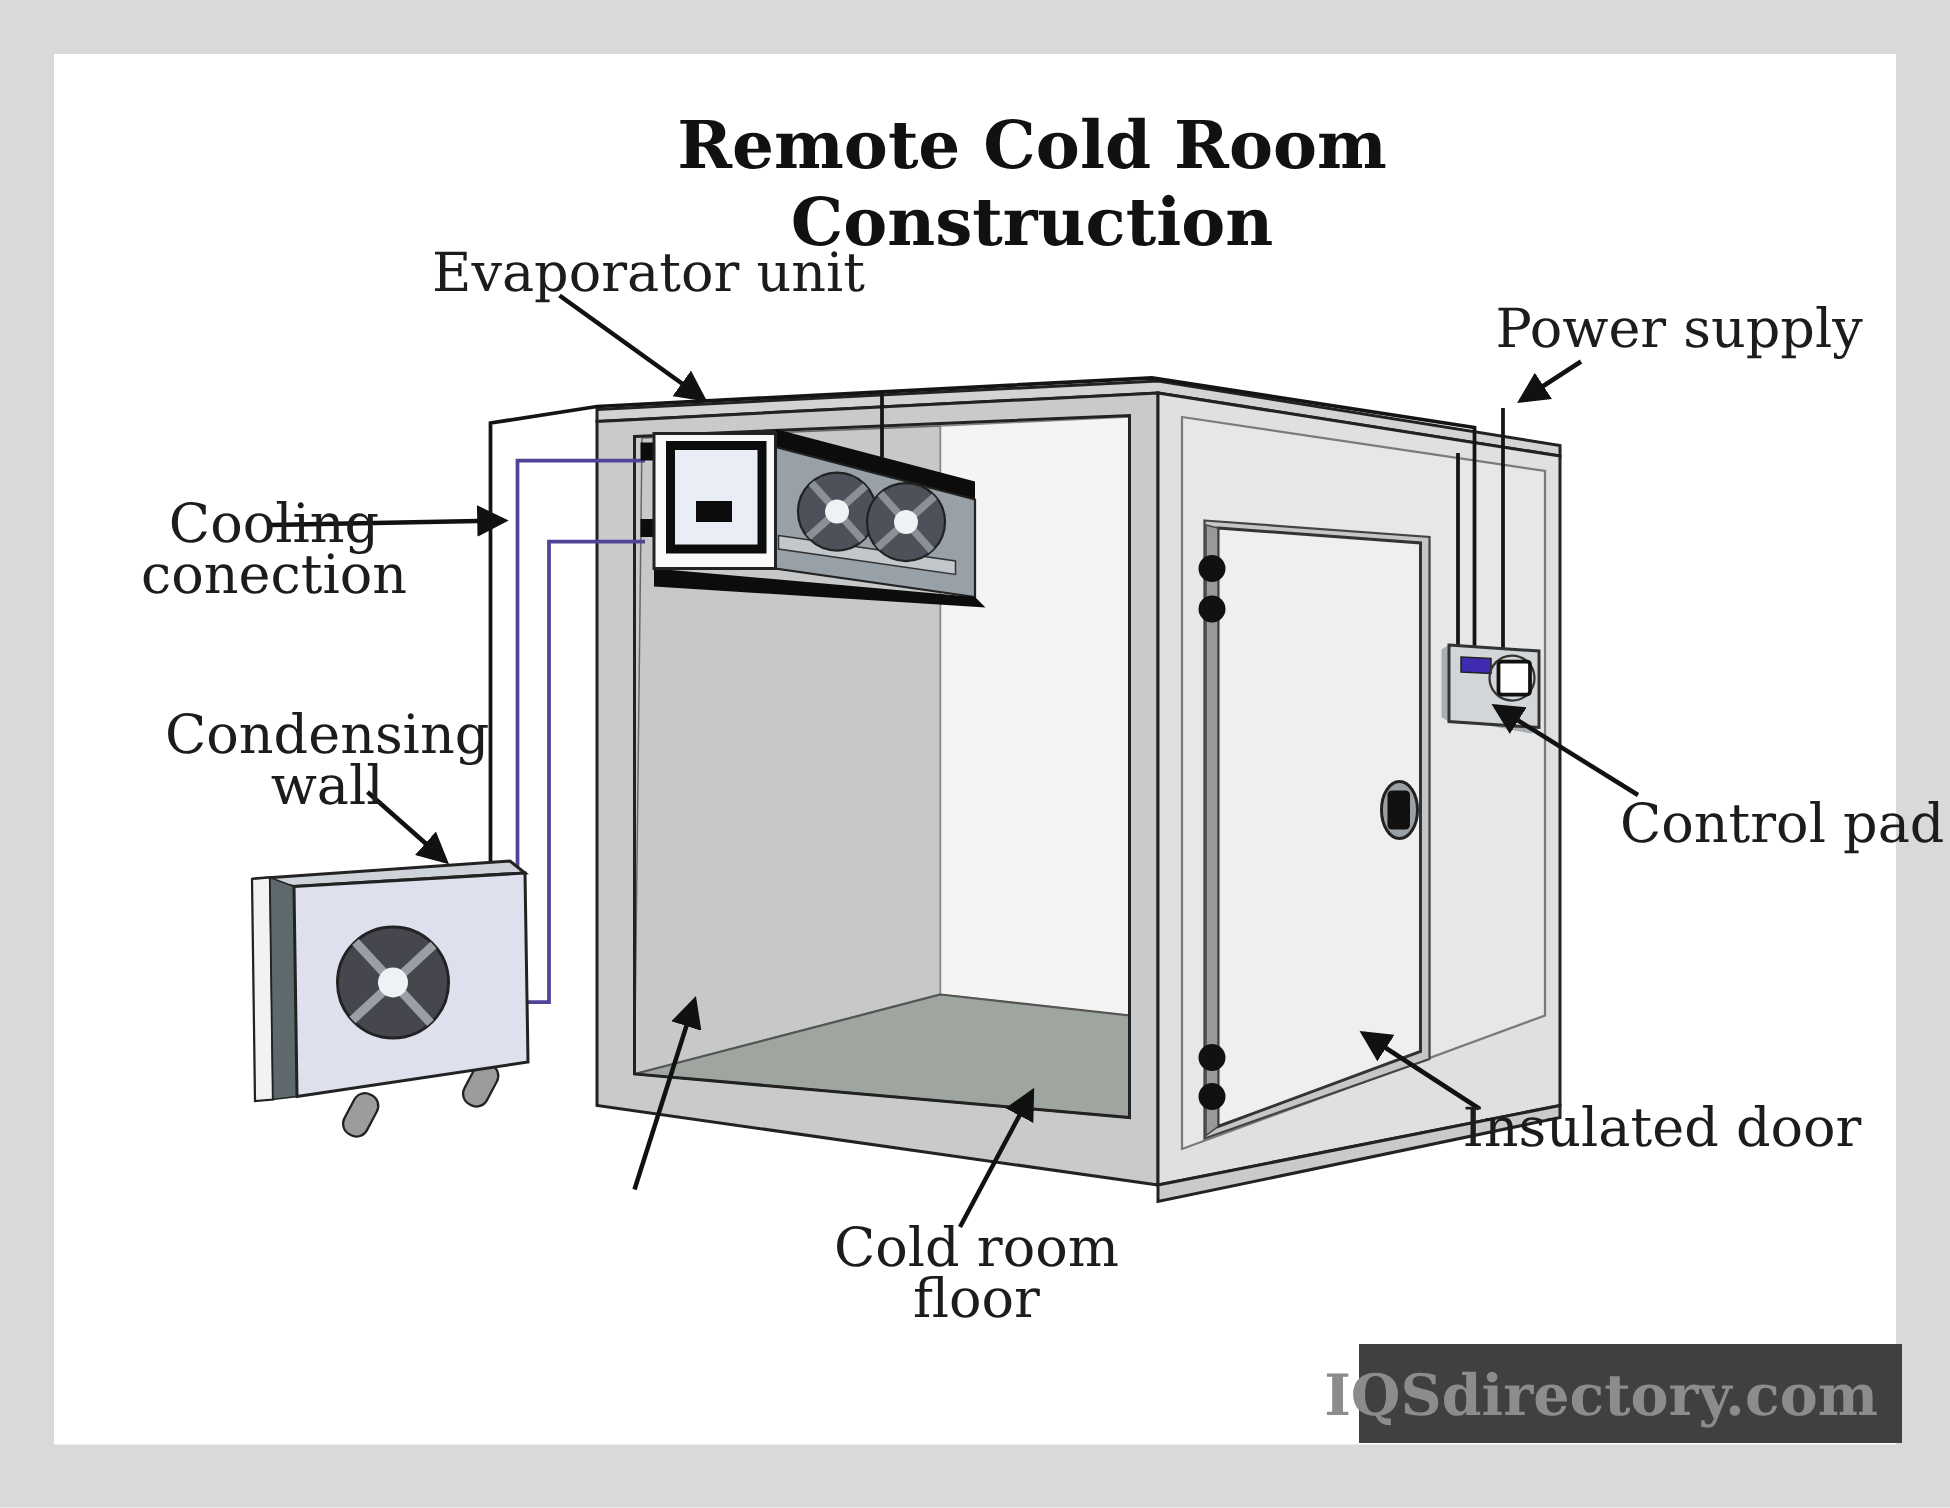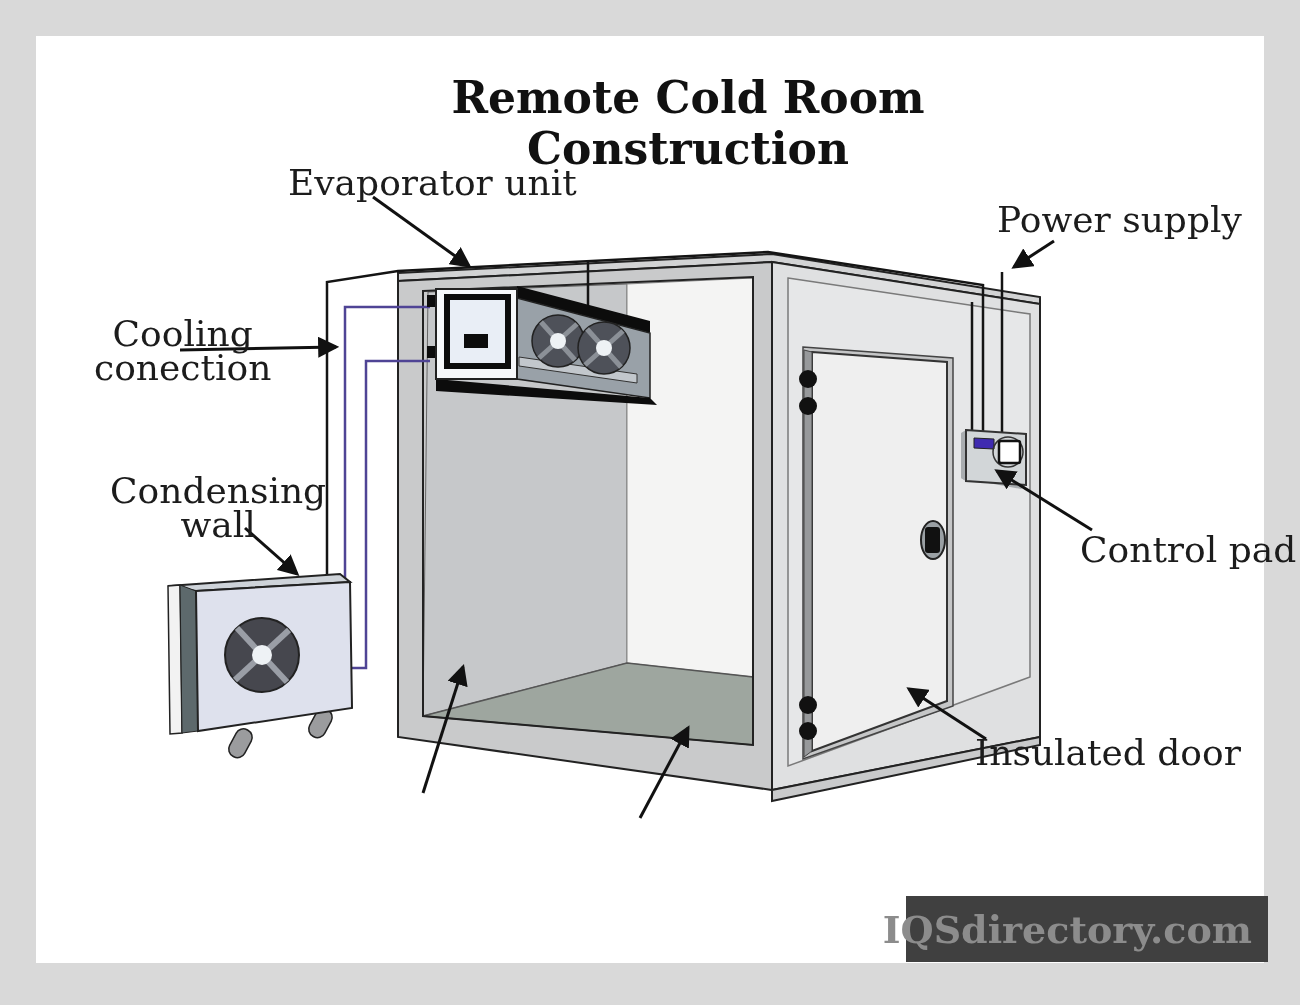--- a/index.html
+++ b/index.html
@@ -178,24 +178,26 @@
       <line class="arrow" x1="1092" y1="530" x2="997" y2="471" marker-end="url(#ah)"></line>
       <line class="arrow" x1="986" y1="739" x2="909" y2="689" marker-end="url(#ah)"></line>
       <line class="arrow" x1="423" y1="793" x2="463" y2="667" marker-end="url(#ah)"></line>
       <line class="arrow" x1="640" y1="818" x2="688" y2="728" marker-end="url(#ah)"></line>
     </g>
   </svg>
 
   <div class="title">Remote Cold Room Construction</div>
 
   <div class="lbl" style="left:288px;top:166px">Evaporator unit</div>
-  <div class="lbl" style="left:94px;top:317px">Cooling
+  <div class="lbl" style="left:94px;top:333px">Cooling
 conection</div>
   <div class="lbl" style="left:110px;top:474px">Condensing
 wall</div>
   <div class="lbl" style="left:997px;top:203px">Power supply</div>
   <div class="lbl" style="left:1080px;top:533px">Control pad</div>
   <div class="lbl" style="left:975px;top:736px">Insulated door</div>
+  <div class="lbl" style="left:556px;top:816px">Cold room
+floor</div>
 
   <div class="wm-box">
     <span class="wm-text">IQSdirectory.com</span>
   </div>
 </div>
 
 </body></html>

